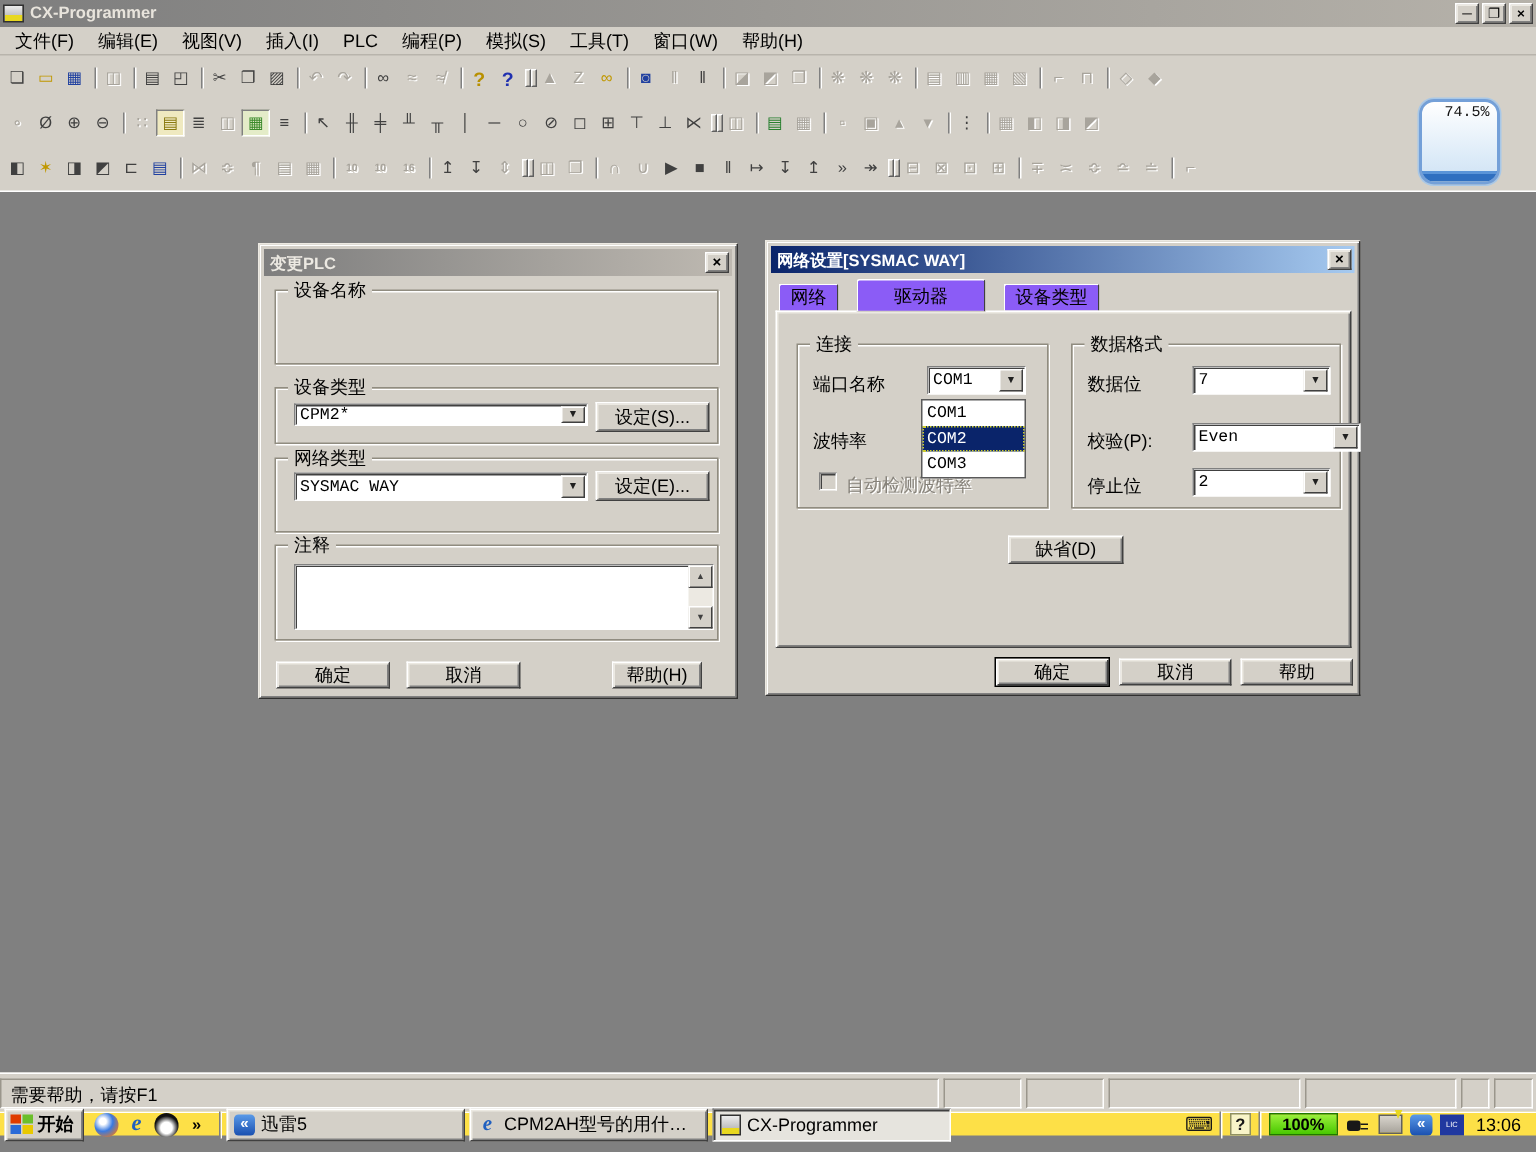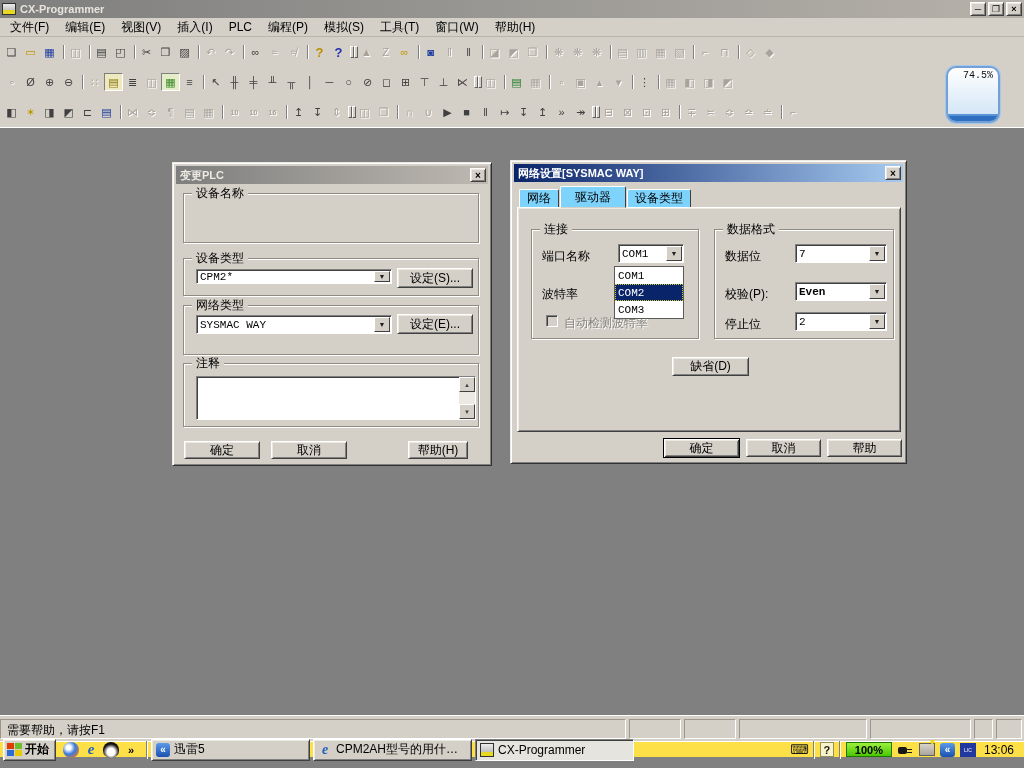--- a/index.html
+++ b/index.html
@@ -73,23 +73,23 @@
   .combo-val { flex:1; display:flex; align-items:center; padding:0 3px;
                font-family:"Liberation Mono","DejaVu Sans Mono",monospace; font-size:11px; }
   .combo-btn { width:16px; margin:1px; background:#d4d0c8; border:1px solid; border-color:#fff #404040 #404040 #fff;
                display:flex; align-items:center; justify-content:center; font-size:7px; color:#202020; }
   .btn { position:absolute; background:#d4d0c8; border:1px solid; border-color:#fff #404040 #404040 #fff;
          box-shadow:inset 1px 1px 0 #ece9e2, inset -1px -1px 0 #808080;
          display:flex; align-items:center; justify-content:center; }
   .btn.default { border:1px solid #000;
          box-shadow:inset 1px 1px 0 #fff, inset -1px -1px 0 #404040, inset 2px 2px 0 #ece9e2, inset -2px -2px 0 #808080; }
   .tabs { position:absolute; left:8px; top:25px; height:22px; display:flex; align-items:flex-end; }
-  .tab { height:19px; padding:0 7px; display:flex; align-items:center; background:#7dd3fc;
-         border:1px solid; border-color:#fff #404040 #d4d0c8 #fff; border-radius:2px 2px 0 0; margin-right:1px; }
-  .tab.active { height:22px; padding:0 14px; position:relative; z-index:3; }
+  .tab { height:19px; padding:0 7px; display:flex; align-items:center; background:#8b5cf6;
+         border:1px solid; border-color:#fff #404040 #d4d0c8 #fff; border-radius:2px 2px 0 0; margin-right:12px; }
+  .tab.active { height:22px; padding:0 24px; position:relative; z-index:3; }
   .page { position:absolute; left:6px; top:46px; width:384px; height:225px; background:#d4d0c8;
           border:1px solid; border-color:#fff #404040 #404040 #fff; box-shadow:inset 1px 1px 0 #ece9e2, inset -1px -1px 0 #808080; }
   .droplist { position:absolute; background:#fff; border:1px solid #5a5a5a; z-index:6; }
   .opt { height:17px; display:flex; align-items:center; padding:0 3px;
          font-family:"Liberation Mono","DejaVu Sans Mono",monospace; font-size:11px; }
   .opt.selected { background:#0a246a; color:#fff; outline:1px dotted #cfcf30; outline-offset:-1px; }
   .checkbox { position:absolute; width:12px; height:12px; background:#d4d0c8; border:1px solid;
               border-color:#808080 #fff #fff #808080; box-shadow:inset 1px 1px 0 #404040; }
   .dis-label { color:#86827a; text-shadow:1px 1px 0 #fff; }
   .textarea { position:absolute; background:#fff; border:1px solid; border-color:#808080 #fff #fff #808080;
@@ -427,21 +427,21 @@
       </div>
 
     <div class="grp" style="left:203px;top:68px;width:180px;height:110px;">
       <span class="grp-label">数据格式</span>
       <span style="position:absolute;left:10px;top:18px;">数据位</span>
       <div class="combo" style="left:80px;top:14px;width:92px;height:19px;">
         <span class="combo-val">7</span>
         <span class="combo-btn">▼</span>
       </div>
       <span style="position:absolute;left:10px;top:56px;">校验(P):</span>
-      <div class="combo" style="left:80px;top:52px;width:92px;height:19px;font-weight:bold;">
+      <div class="combo" style="left:80px;top:52px;width:112px;height:19px;">
         <span class="combo-val">Even</span>
         <span class="combo-btn">▼</span>
       </div>
       <span style="position:absolute;left:10px;top:86px;">停止位</span>
       <div class="combo" style="left:80px;top:82px;width:92px;height:19px;">
         <span class="combo-val">2</span>
         <span class="combo-btn">▼</span>
       </div>
     </div>
 

